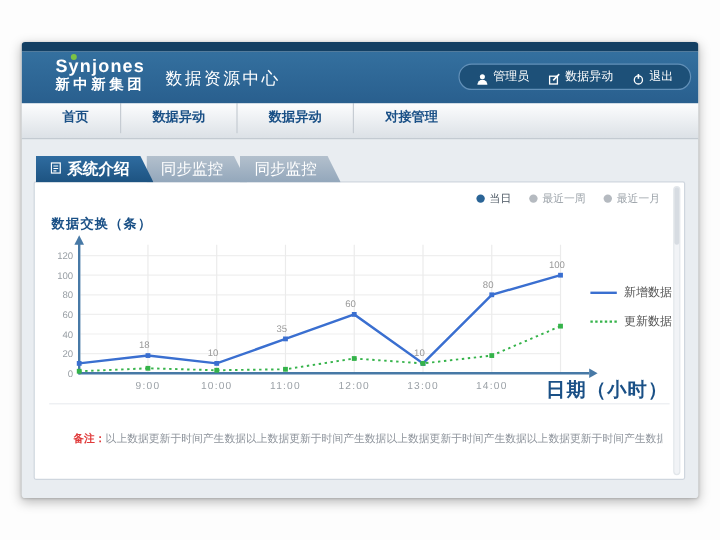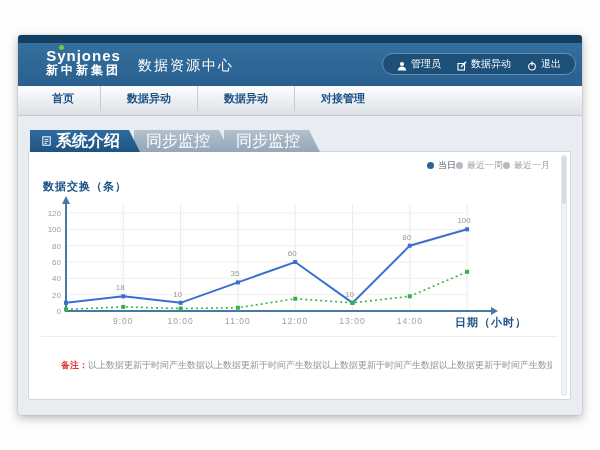--- a/index.html
+++ b/index.html
@@ -20,38 +20,38 @@
     gap:16px; padding:0 14px; font-size:10px; }
   .pill-item { display:flex; align-items:flex-end; gap:4px; cursor:pointer; }
   .pill-item svg { display:block; }
   .navbar { height:30px; background:linear-gradient(#fcfdfe,#dce1e6); border-bottom:1px solid #c3cad1;
     display:flex; align-items:flex-start; padding-left:8px; }
   .nav-item { padding:0 26px; font-size:11px; font-weight:bold; color:#1a5086;
     line-height:25px; height:25px; cursor:pointer; }
   .nav-item:not(:last-child){ border-right:1px solid #c6ccd3; }
   .content { position:relative; height:303px; }
   .tabs { position:absolute; left:12px; top:14px; display:flex; }
-  .tab { height:22px; line-height:22px; padding:0 20px 0 12px; font-size:16px; color:#fff;
+  .tab { height:22px; line-height:22px; padding:0 20px 0 12px; font-size:13px; color:#fff;
     clip-path:polygon(0 0, calc(100% - 11px) 0, 100% 100%, 0 100%);
     display:flex; align-items:center; gap:5px; cursor:pointer;justify-content:flex-end; }
   .tab.active { background:linear-gradient(#2f6ca0,#1d5381); font-weight:bold; z-index:3; }
   .tab.inactive { background:linear-gradient(#b3c0cd,#93a7bb); margin-left:-6px; z-index:2; }
   .tab.inactive + .tab.inactive { z-index:1; }
   .panel { position:absolute; left:10px; top:35px; width:543px; height:249px;
     background:#fff; border:1px solid #cfd6de; border-radius:2px; }
-  .radios { position:absolute; right:20px; top:7px; display:flex; 
+  .radios { position:absolute; right:20px; top:7px; display:flex; gap:15px;
     font-size:9px; align-items:center; }
   .radio { display:flex; align-items:center; gap:4px; cursor:pointer; color:#9aa1a8; }
   .radio .dot { width:7px; height:7px; border-radius:50%; background:#b5bac0; }
   .radio.selected { color:#46525e; }
   .radio.selected .dot { background:#2a6496; }
   .ylabel { position:absolute; left:14px; top:27px; color:#1a5086; font-weight:bold;
     font-size:11px; letter-spacing:1px; }
   .xlabel { position:absolute; left:426px; top:163px; color:#1a5086; font-weight:bold;
-    font-size:11px; letter-spacing:1px; }
+    font-size:16px; letter-spacing:1px; }
   .chart-svg { position:absolute; left:0; top:0; }
   .legend { position:absolute; left:463px; top:85px; font-size:10px; color:#555; }
   .legend-row { display:flex; align-items:center; gap:6px; margin-bottom:10px; }
   .sample { width:22px; height:0; }
   .sample.solid { border-top:2px solid #3a6fd0; }
   .sample.dotted { border-top:2px dotted #35b34a; }
   .divider { position:absolute; left:12px; right:12px; top:184px; border-top:1px solid #eaedf1; }
   .note { position:absolute; left:32px; top:207px; right:18px; font-size:9px;
     color:#8d939b; white-space:nowrap; overflow:hidden; }
   .note-label { color:#e03a3a; font-weight:bold; }
@@ -198,20 +198,30 @@
           <rect x="92.3" y="152.91666666666666" width="4" height="4" fill="#35b34a"></rect>
           <rect x="149.6" y="154.55" width="4" height="4" fill="#35b34a"></rect>
           <rect x="206.89999999999998" y="153.73333333333332" width="4" height="4" fill="#35b34a"></rect>
           <rect x="264.2" y="144.75" width="4" height="4" fill="#35b34a"></rect>
           <rect x="321.5" y="148.83333333333334" width="4" height="4" fill="#35b34a"></rect>
           <rect x="378.79999999999995" y="142.3" width="4" height="4" fill="#35b34a"></rect>
           <rect x="436.09999999999997" y="117.8" width="4" height="4" fill="#35b34a"></rect>
         </svg>
       <div class="xlabel">日期（小时）</div>
 
+      <div class="legend">
+        <div class="legend-row">
+          <span class="sample solid"></span>
+          <span>新增数据</span>
+        </div>
+        <div class="legend-row">
+          <span class="sample dotted"></span>
+          <span>更新数据</span>
+        </div>
+      </div>
 
       <div class="divider"></div>
       <div class="note">
         <span class="note-label">备注：</span><span>以上数据更新于时间产生数据以上数据更新于时间产生数据以上数据更新于时间产生数据以上数据更新于时间产生数据以上数据更新于</span>
       </div>
 
       <div class="scrollbar">
         <div class="scroll-thumb"></div>
       </div>
     </div>

